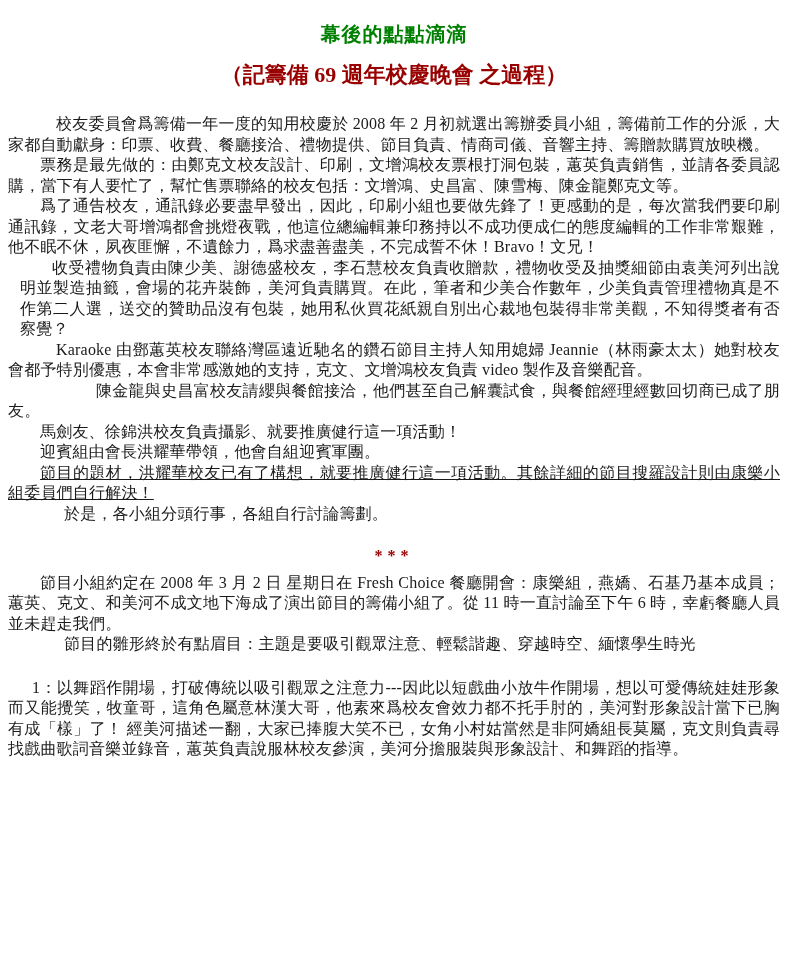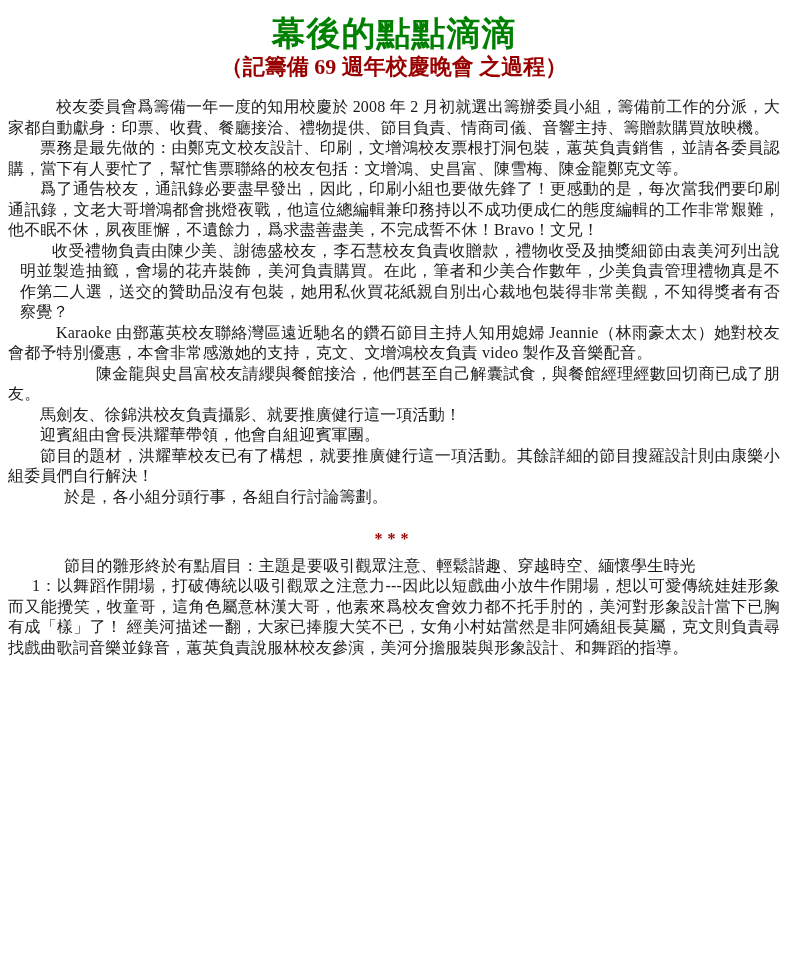--- a/index.html
+++ b/index.html
@@ -10,32 +10,32 @@
   body {
     width: 788px;
     min-height: 966px;
     font-family: "Liberation Serif", "DejaVu Serif", serif;
   }
   .doc {
     padding: 12px 8px 10px 8px;
   }
   .page-title {
     text-align: center;
-    font-size: 34px;
+    font-size: 20px;
     font-weight: bold;
     line-height: 36px;
-    margin: 4px 0 0 0;
+    margin: 4px 0 8px 0;
     letter-spacing: 1px;
   }
   .page-subtitle {
     text-align: center;
     font-size: 22px;
     font-weight: bold;
     line-height: 30px;
-    margin: 0 0 15px 0;
+    margin: 0 0 24px 0;
   }
   .body-text p {
     margin: 0;
     font-size: 16px;
     line-height: 20.5px;
     text-align: justify;
     letter-spacing: 0.2px;
   }
   .body-text p.separator {
     text-align: center;
@@ -52,19 +52,20 @@
   <h2 class="page-subtitle" style="color: rgb(153, 0, 0);">（記籌備 69 週年校慶晚會 之過程）</h2>
   <div class="body-text">
       <p style="text-indent: 48px; color: rgb(26, 26, 26);">校友委員會爲籌備一年一度的知用校慶於 2008 年 2 月初就選出籌辦委員小組，籌備前工作的分派，大家都自動獻身：印票、收費、餐廳接洽、禮物提供、節目負責、情商司儀、音響主持、籌贈款購買放映機。</p>
       <p style="text-indent: 32px; color: rgb(26, 26, 26);">票務是最先做的：由鄭克文校友設計、印刷，文增鴻校友票根打洞包裝，蕙英負責銷售，並請各委員認購，當下有人要忙了，幫忙售票聯絡的校友包括：文增鴻、史昌富、陳雪梅、陳金龍鄭克文等。</p>
       <p style="text-indent: 32px; color: rgb(26, 26, 26);">爲了通告校友，通訊錄必要盡早發出，因此，印刷小組也要做先鋒了！更感動的是，每次當我們要印刷通訊錄，文老大哥增鴻都會挑燈夜戰，他這位總編輯兼印務持以不成功便成仁的態度編輯的工作非常艱難，他不眠不休，夙夜匪懈，不遺餘力，爲求盡善盡美，不完成誓不休！Bravo！文兄！</p>
       <p style="text-indent: 32px; color: rgb(26, 26, 26); margin-left: 12px;">收受禮物負責由陳少美、謝德盛校友，李石慧校友負責收贈款，禮物收受及抽獎細節由袁美河列出說明並製造抽籤，會場的花卉裝飾，美河負責購買。在此，筆者和少美合作數年，少美負責管理禮物真是不作第二人選，送交的贊助品沒有包裝，她用私伙買花紙親自別出心裁地包裝得非常美觀，不知得獎者有否察覺？</p>
       <p style="text-indent: 48px; color: rgb(26, 26, 26);">Karaoke 由鄧蕙英校友聯絡灣區遠近馳名的鑽石節目主持人知用媳婦 Jeannie（林雨豪太太）她對校友會都予特別優惠，本會非常感激她的支持，克文、文增鴻校友負責 video 製作及音樂配音。</p>
       <p style="text-indent: 88px; color: rgb(26, 26, 26);">陳金龍與史昌富校友請纓與餐館接洽，他們甚至自己解囊試食，與餐館經理經數回切商已成了朋友。</p>
       <p style="text-indent: 32px; color: rgb(26, 26, 26);">馬劍友、徐錦洪校友負責攝影、就要推廣健行這一項活動！</p>
       <p style="text-indent: 32px; color: rgb(26, 26, 26);">迎賓組由會長洪耀華帶領，他會自組迎賓軍團。</p>
-      <p style="text-indent: 32px; color: rgb(26, 26, 26);">節目的題材，洪耀華校友已有了構想，就要推廣健行這一項活動。其餘詳細的節目搜羅設計則由康樂小組委員們自行解決！</p>
+      <p style="text-indent: 32px; color: rgb(26, 26, 26); text-decoration: underline;">節目的題材，洪耀華校友已有了構想，就要推廣健行這一項活動。其餘詳細的節目搜羅設計則由康樂小組委員們自行解決！</p>
       <p style="text-indent: 56px; color: rgb(26, 26, 26);">於是，各小組分頭行事，各組自行討論籌劃。</p>
       <p class="separator" style="color: rgb(153, 0, 0);">***</p>
+      <p style="text-indent: 32px; color: rgb(26, 26, 26);">節目小組約定在 2008 年 3 月 2 日 星期日在 Fresh Choice 餐廳開會：康樂組，燕嬌、石基乃基本成員；蕙英、克文、和美河不成文地下海成了演出節目的籌備小組了。從 11 時一直討論至下午 6 時，幸虧餐廳人員並未趕走我們。</p>
       <p style="text-indent: 56px; color: rgb(26, 26, 26);">節目的雛形終於有點眉目：主題是要吸引觀眾注意、輕鬆諧趣、穿越時空、緬懷學生時光</p>
-      <p style="text-indent: 24px; color: rgb(26, 26, 26);">1：以舞蹈作開場，打破傳統以吸引觀眾之注意力---因此以短戲曲小放牛作開場，想以可愛傳統娃娃形象而又能攪笑，牧童哥，這角色屬意林漢大哥，他素來爲校友會效力都不托手肘的，美河對形象設計當下已胸有成「樣」了！ 經美河描述一翻，大家已捧腹大笑不已，女角小村姑當然是非阿嬌組長莫屬，克文則負責尋找戲曲歌詞音樂並錄音，蕙英負責說服林校友參演，美河分擔服裝與形象設計、和舞蹈的指導。</p>
+      <p style="text-indent: 24px; color: rgb(26, 26, 26); margin-top: 23px;">1：以舞蹈作開場，打破傳統以吸引觀眾之注意力---因此以短戲曲小放牛作開場，想以可愛傳統娃娃形象而又能攪笑，牧童哥，這角色屬意林漢大哥，他素來爲校友會效力都不托手肘的，美河對形象設計當下已胸有成「樣」了！ 經美河描述一翻，大家已捧腹大笑不已，女角小村姑當然是非阿嬌組長莫屬，克文則負責尋找戲曲歌詞音樂並錄音，蕙英負責說服林校友參演，美河分擔服裝與形象設計、和舞蹈的指導。</p>
     </div>
 </div>
 
 </body></html>

